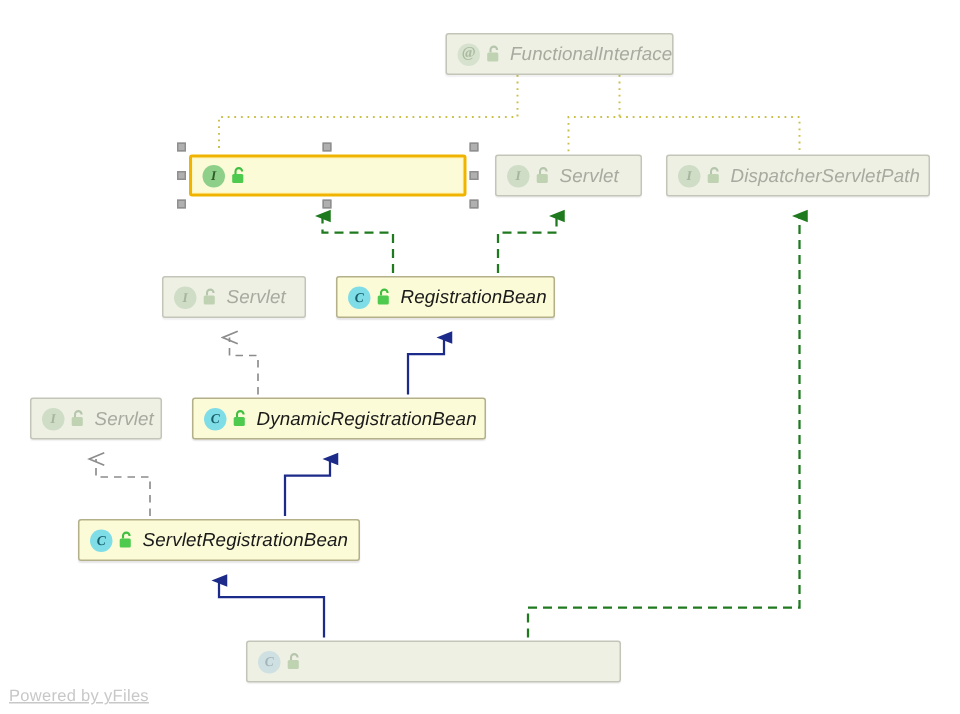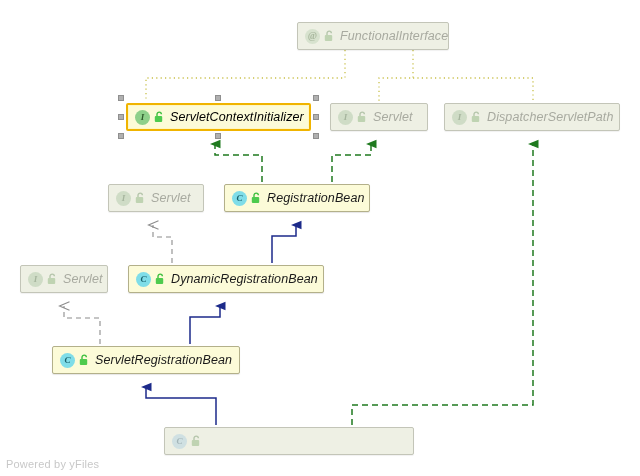--- a/index.html
+++ b/index.html
@@ -112,20 +112,21 @@
 
   
   #watermark {
     position: absolute;
     left: 6px;
     bottom: 6px;
     font-size: 11px;
     color: #c8c8c8;
     letter-spacing: 0.2px;
     user-select: none;
+    text-decoration: underline;
   }
 </style>
 </head>
 <body>
 
 <div id="canvas">
 
   <svg id="edge-layer" viewBox="0 0 640 476" xmlns="http://www.w3.org/2000/svg">
     <defs>
       <marker id="mk-green" markerWidth="12" markerHeight="12" refX="5.2" refY="6" orient="auto" markerUnits="userSpaceOnUse">
@@ -194,21 +195,20 @@
   </div>
 
   <div class="node selected" style="left:126px; top:103px; width:185px;">
     <span class="ico ico-circle ico-iface">I</span>
     <span class="ico ico-lock">
       <svg width="11" height="12" viewBox="0 0 11 12">
         <path d="M3,5 V3.3 A2.2,2.2 0 0 1 7.4,3.3" fill="none" stroke="#3fbf3f" stroke-width="1.4"></path>
         <rect x="0.8" y="5" width="7.4" height="6" rx="1" fill="#4ecb4e"></rect>
       </svg>
     </span>
-    <span class="label">ServletContextInitializer</span>
   </div>
 
   <div class="handle" style="left:118px; top:95px;"></div>
   <div class="handle" style="left:215px; top:95px;"></div>
   <div class="handle" style="left:313px; top:95px;"></div>
   <div class="handle" style="left:118px; top:114px;"></div>
   <div class="handle" style="left:313px; top:114px;"></div>
   <div class="handle" style="left:118px; top:133px;"></div>
   <div class="handle" style="left:215px; top:133px;"></div>
   <div class="handle" style="left:313px; top:133px;"></div>

